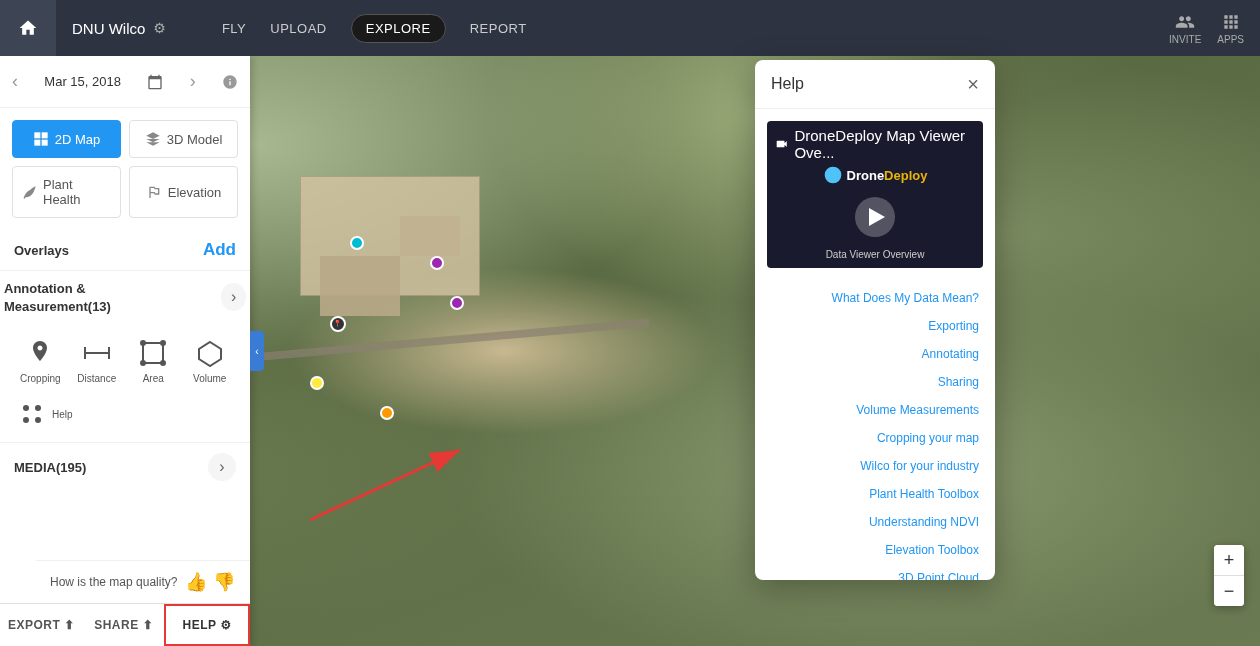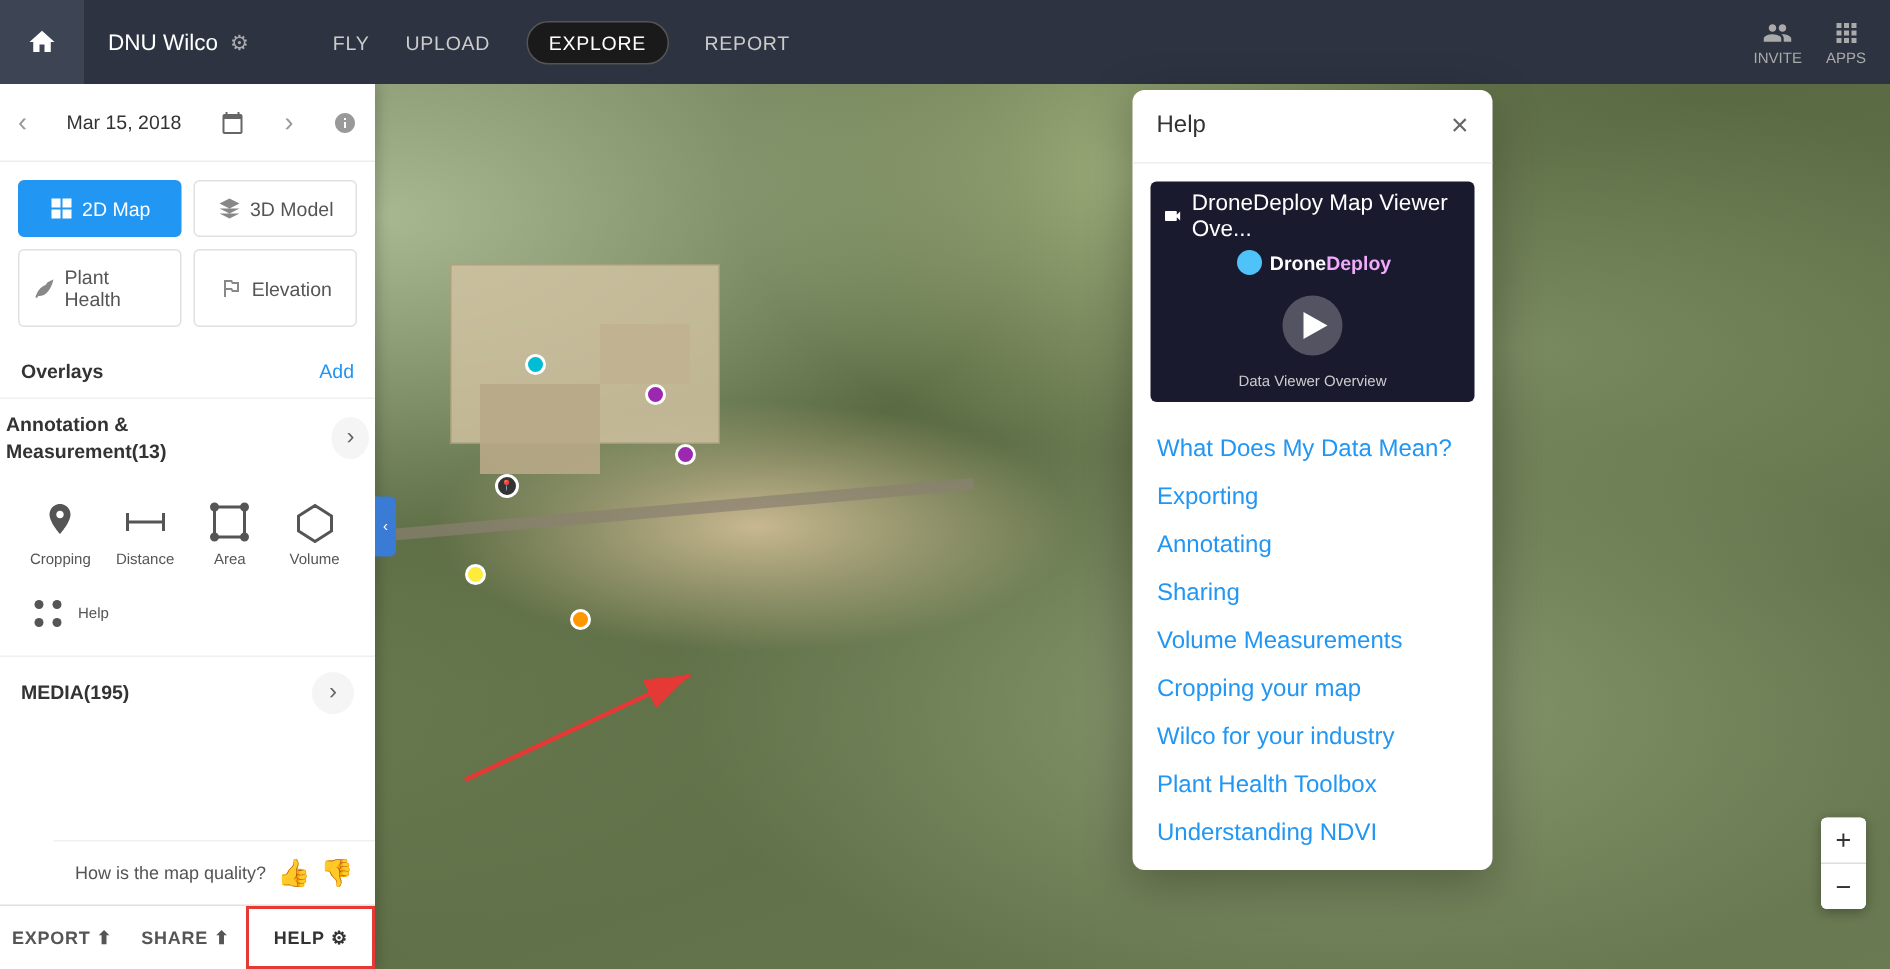--- a/index.html
+++ b/index.html
@@ -66,21 +66,21 @@
       border: 1px solid #e0e0e0; background: white; color: #555;
     }
     .view-btn.active { background: #2196f3; color: white; border-color: #2196f3; }
     .view-btn svg { flex-shrink: 0; }
 
     
     .section-header {
       display: flex; align-items: center; justify-content: space-between;
       padding: 10px 14px; font-size: 13px; color: #333; font-weight: 600;
     }
-    .section-add { color: #2196f3; cursor: pointer; font-size: 13px; font-weight: 400; }
+    .section-add { color: #2196f3; cursor: pointer; font-size: 17px; font-weight: 700; }
 
     
     .annotation-row {
       display: flex; align-items: center; justify-content: space-between;
       padding: 8px 4px; border-top: 1px solid #f0f0f0; gap: 48px;
     }
     .chevron-btn { color: #666; cursor: pointer; font-size: 16px; width: 28px; height: 28px; display: flex; align-items: center; justify-content: center; border-radius: 50%; background: #f5f5f5; }
 
     
     .tools-grid {
@@ -150,21 +150,21 @@
     .modal-title { font-size: 16px; font-weight: 500; color: #333; }
     .modal-close { cursor: pointer; color: #666; font-size: 20px; line-height: 1; }
 
     
     .video-thumb {
       margin: 12px; background: #1a1a2e; border-radius: 4px; overflow: hidden; cursor: pointer; position: relative;
     }
 
     
     .help-links { padding: 4px 0 8px; overflow-y: auto; max-height: 300px; }
-    .help-link { display: block; padding: 7px 16px; font-size: 16px; color: #2196f3; cursor: pointer; text-decoration: none; }
+    .help-link { display: block; padding: 7px 16px; font-size: 12px; color: #2196f3; cursor: pointer; text-decoration: none; text-align: right; }
 
     
     .map-marker {
       position: absolute; cursor: pointer;
     }
     .marker-teal { width: 14px; height: 14px; background: #00bcd4; border-radius: 50%; border: 2px solid white; }
     .marker-yellow { width: 14px; height: 14px; background: #ffeb3b; border-radius: 50%; border: 2px solid white; }
     .marker-orange { width: 14px; height: 14px; background: #ff9800; border-radius: 50%; border: 2px solid white; }
     .marker-purple { width: 14px; height: 14px; background: #9c27b0; border-radius: 50%; border: 2px solid white; }
     .marker-dark { width: 16px; height: 16px; background: #333; border-radius: 50%; border: 2px solid white; display: flex; align-items: center; justify-content: center; color: white; font-size: 7px; }
@@ -449,21 +449,21 @@
       <div style="padding:6px 8px 0;display:flex;align-items:center;gap:6px;">
         <svg width="16" height="16" viewBox="0 0 24 24" fill="white">
             <path d="M17 10.5V7c0-.55-.45-1-1-1H4c-.55 0-1 .45-1 1v10c0 .55.45 1 1 1h12c.55 0 1-.45 1-1v-3.5l4 4v-11l-4 4z"></path>
           </svg>
         <span style="color:white;font-size:15px;">DroneDeploy Map Viewer Ove...</span>
       </div>
       <div style="display:flex;align-items:center;justify-content:center;padding:4px 0;">
         <svg width="20" height="20" viewBox="0 0 24 24" fill="#4fc3f7" style="margin-right:4px;">
             <circle cx="12" cy="12" r="10"></circle>
           </svg>
-        <span style="color:white;font-size:13px;font-weight:700;"><span style="color:white;">Drone</span><span style="color:#f0abfc;">Deploy</span></span>
+        <span style="color:white;font-size:13px;font-weight:700;"><span style="color:white;">Drone</span><span style="color:#eab308;">Deploy</span></span>
       </div>
       <div style="display:flex;align-items:center;justify-content:center;padding:8px 0;">
         <div style="width:40px;height:40px;border-radius:50%;background:rgba(255,255,255,0.25);display:flex;align-items:center;justify-content:center;">
           <div style="width:0;height:0;border-top:9px solid transparent;border-bottom:9px solid transparent;border-left:16px solid white;margin-left:4px;"></div>
         </div>
       </div>
       <div style="color:#ccc;font-size:10px;text-align:center;padding:4px 8px 8px;">Data Viewer Overview</div>
     </div>
 
     <div class="help-links">

